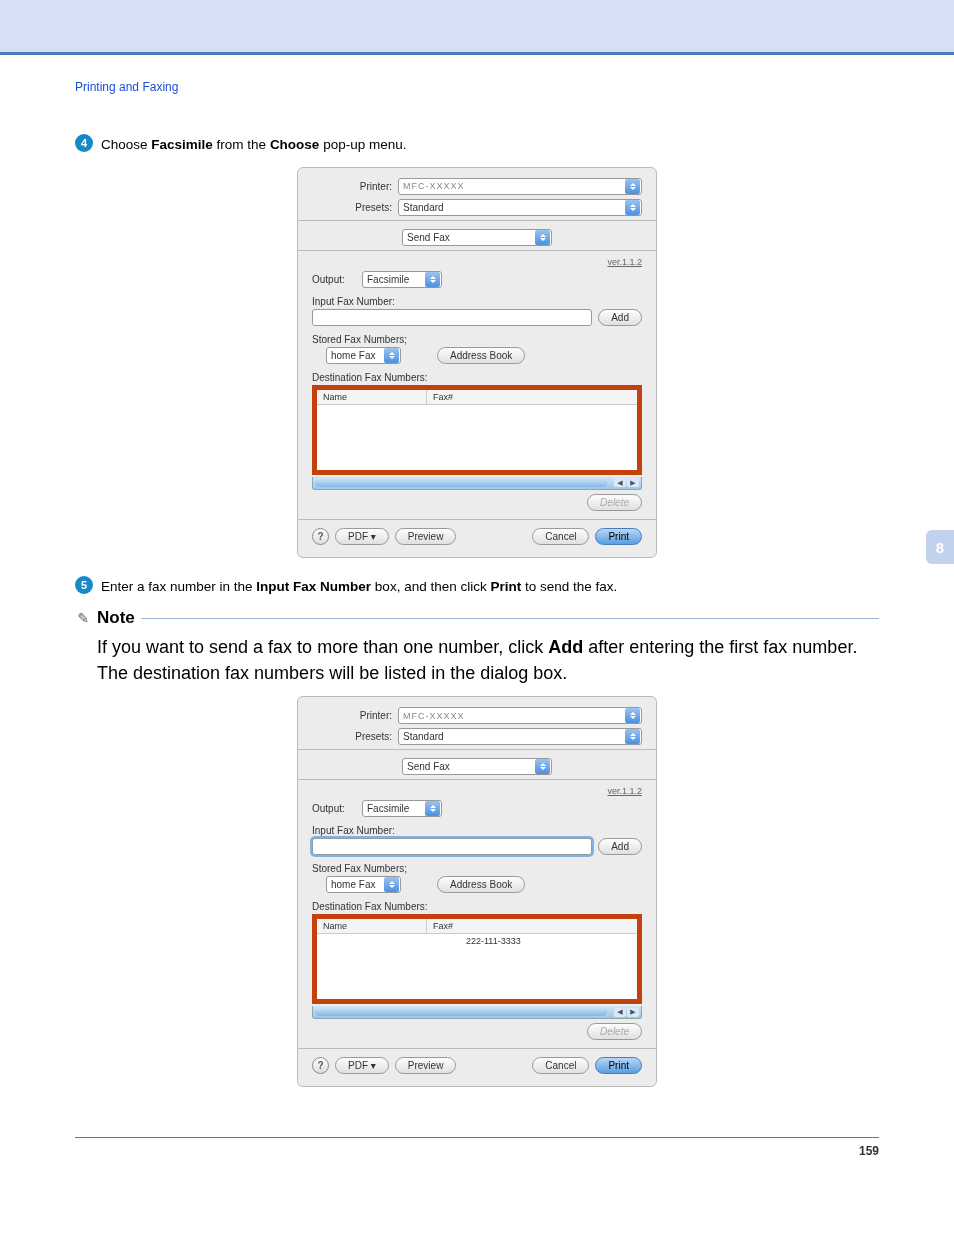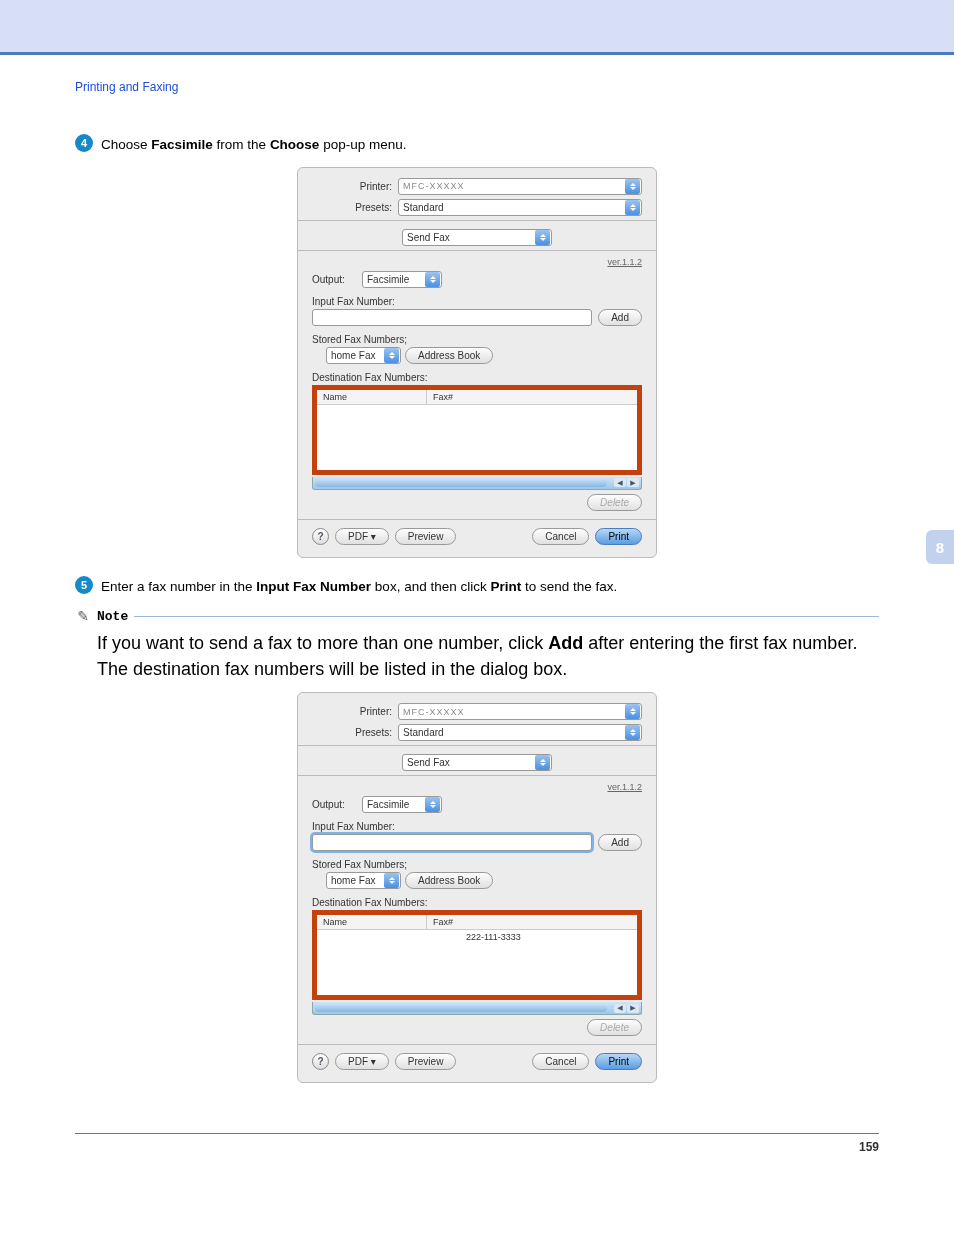--- a/index.html
+++ b/index.html
@@ -26,39 +26,39 @@
   .section-sel-row .aqua-select { flex: 0 0 150px; }
   .hr { border-top: 1px solid #bbb; margin: 4px -14px 8px -14px; }
   .hr2 { border-top: 1px solid #bbb; margin: 8px -14px 8px -14px; }
   .ver { font-size: 9px; color: #666; text-align: right; margin: -2px 0 4px 0; text-decoration: underline; }
   .input-row { display:flex; gap:6px; align-items:center; margin-bottom: 6px; }
   .text-input { flex:1; height:17px; background:#fff; border:1px solid #999; border-radius:3px; font-size:10px; padding:0 4px; display:flex; align-items:center; }
   .text-input.focused { box-shadow: 0 0 0 2px #7fb3e8; }
   .pill-btn { height:17px; padding: 0 12px; background: linear-gradient(#fdfdfd,#e0e0e0); border:1px solid #999; border-radius: 9px; font-size:10px; display:flex; align-items:center; color:#333; }
   .pill-btn.primary { background: linear-gradient(#b7d7f6,#5a9de2); color:#000; border-color:#4a7bbd; }
   .pill-btn.disabled { color:#aaa; }
-  .stored-row { display:flex; align-items:center; gap: 4px; margin:2px 0 6px 14px; }
+  .stored-row { display:flex; align-items:center; gap: 36px; margin:2px 0 6px 14px; }
   .dest-table { background:#fff; border:5px solid #c2410c; height:90px; position:relative; margin-bottom:2px; }
   .dest-header { display:flex; font-size:9px; background:#f4f4f4; border-bottom:1px solid #ccc; }
   .dest-header .col { padding:2px 6px; }
   .dest-header .col1 { width:110px; border-right:1px solid #ccc; }
   .dest-body { font-size:9px; }
   .dest-body .drow { display:flex;padding-left:33px; }
   .dest-body .col { padding:2px 6px; }
   .dest-body .col1 { width:110px; }
   .hscroll { height:13px; background: linear-gradient(#d0e4f7,#9ec7ea); border:1px solid #8aa; border-top:none; border-radius:0 0 3px 3px; margin-bottom:4px; position:relative; display:flex; align-items:center; justify-content:flex-end; padding-right:2px; gap:1px; }
   .hscroll .bar { position:absolute; left:2px; right:34px; top:2px; bottom:2px; background: linear-gradient(#c8e0f6,#86b7e3); border-radius:6px; }
   .hscroll .arrow { width:12px; height:9px; background:#dce9f5; border-radius:2px; display:flex; align-items:center; justify-content:center; font-size:7px; color:#456; z-index:1; }
   .del-row { display:flex; justify-content:flex-end; margin-bottom:2px;font-style:italic; }
   .bottom-row { display:flex; align-items:center; gap:6px; margin-top:8px; }
   .help-icon { width:17px; height:17px; border-radius:50%; border:1px solid #888; background:linear-gradient(#fff,#ddd); display:flex; align-items:center; justify-content:center; font-size:10px; color:#556; font-weight:bold; }
   .spacer { flex:1; }
   .note-row { display:flex; align-items:center; gap:6px; margin: 6px 0 6px 0; }
   .note-icon { width:16px; height:16px; display:flex; align-items:center; justify-content:center; font-size:14px; color:#555; }
-  .note-label { font-weight:bold; font-size:13px;font-family:Liberation Mono, monospace; }
+  .note-label { font-weight:bold; font-size:17px; }
   .note-line { flex:1; height:1px; background:#9fb6d9; }
   .note-body { font-size:18px; line-height:1.45; padding-left: 22px; }
   .side-tab { position:absolute; right:0; top:530px; width:28px; height:34px; background:#c2d1ee; border-radius: 6px 0 0 6px; display:flex; align-items:center; justify-content:center; font-size:15px; font-weight:bold; color:#fff; }
   .page-rel { position:relative; }
   .footer-rule { border-top:1px solid #4a7bbd; margin: 12px 75px 0 75px; }
   .page-number { text-align:right; font-size:12px; font-weight:bold; color:#333; padding: 6px 75px 20px 0; }
   .printer-name { color:#888; letter-spacing:1px; font-size:9px; filter: blur(0.4px); }
 </style>
 </head>
 <body>

